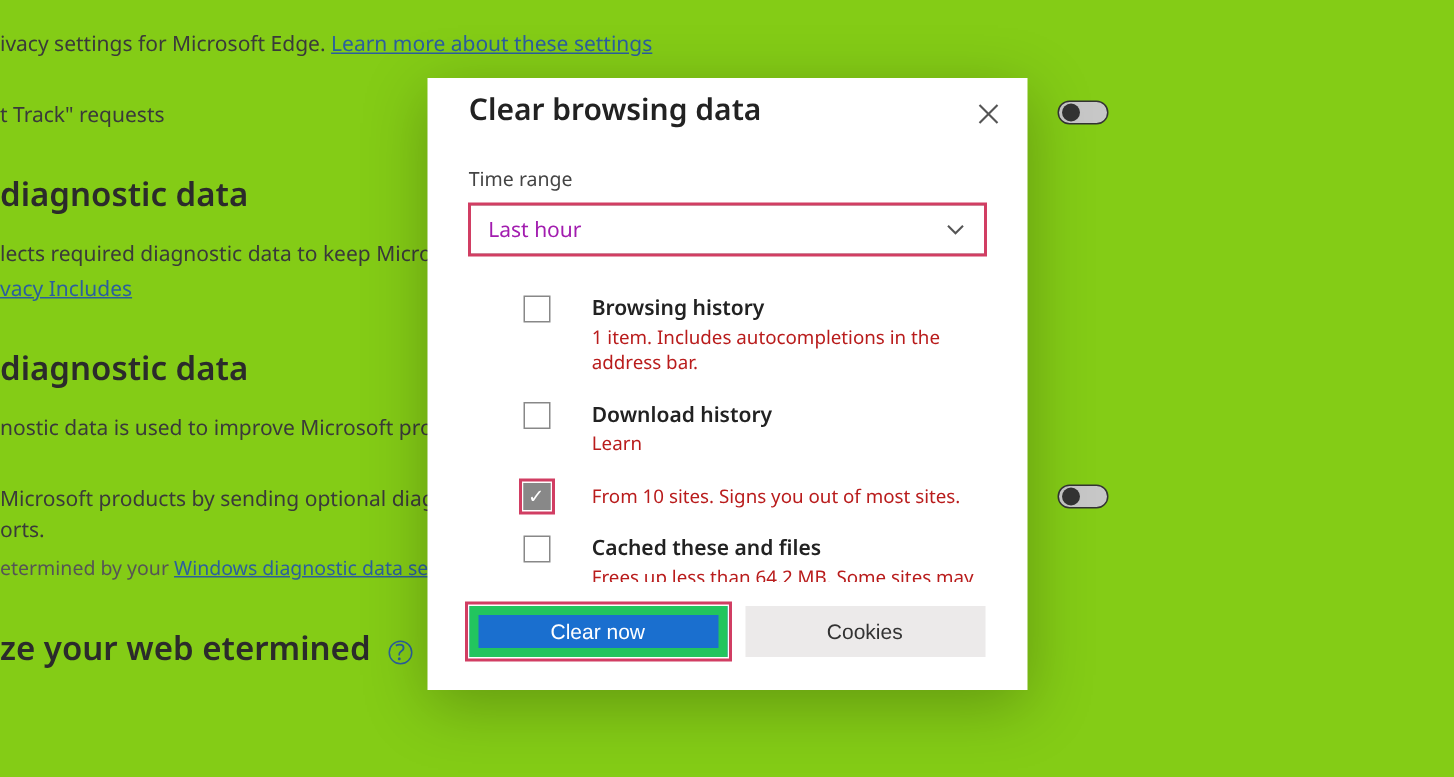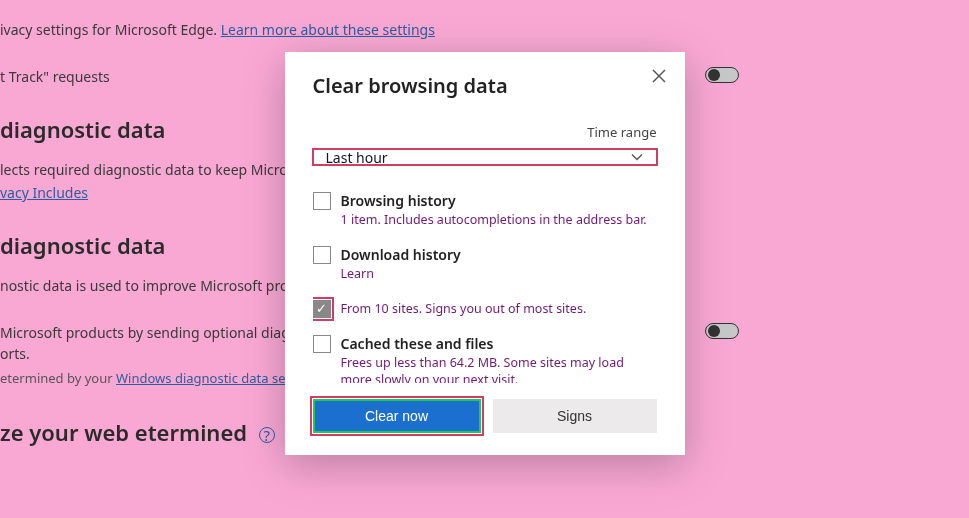--- a/index.html
+++ b/index.html
@@ -9,21 +9,21 @@
       width: 969px;
       height: 518px;
       overflow: hidden;
       position: relative;
       font-size: 14px;
       color: #333;
     }
     .bg-page {
       position: absolute;
       top: 0; left: 0; width: 100%; height: 100%;
-      background: #f9a8d4;
+      background: #84cc16;
       padding: 20px 0 0 0;
     }
     .bg-line { margin-bottom: 28px; padding-left: 0px; color: #3a3a3a; }
     .bg-link { color: #2b5f9e; text-decoration: underline; }
     .bg-heading { font-size: 22px; font-weight: 600; color: #2b2b2b; margin: 20px 0 16px 0; }
     .bg-toggle-row { position: relative; }
     .toggle {
       position: absolute;
       right: 230px;
       top: 0;
@@ -49,64 +49,65 @@
       justify-content: center;
       align-items: flex-start;
       pointer-events: none;
     }
     .dialog {
       pointer-events: auto;
       margin-top: 52px;
       width: 400px;
       background: #fff;
       box-shadow: 0 10px 40px rgba(0,0,0,0.25);
-      padding: 20px 28px 22px 28px;
+      padding: 7px 28px 22px 28px;
       position: relative;
     }
     .dialog-close {
       position: absolute;
       top: 14px; right: 16px;
       width: 20px; height: 20px;
       background: transparent;
       border: none;
       cursor: pointer;
       display:flex;align-items:center;justify-content:center;
       color:#555;
     }
     .dialog h2 {
       font-size: 20px; font-weight: 600; color: #222;
       margin-bottom: 24px;
     }
-    .field-label { font-size: 13px; color: #444; margin-bottom: 8px; display:block;text-align:right; }
+    .field-label { font-size: 13px; color: #444; margin-bottom: 8px; display:block; }
     .select-box {
       width: 100%;
-      height: 16px;
+      height: 34px;
       border: 1px solid #999;
       outline: 2px solid #d13e63;
       outline-offset: -1px;
       background: #fff;
       display: flex; align-items: center; justify-content: space-between;
       padding: 0 12px;
       font-size: 14px;
-      color: #0f172a;
+      color: #a21caf;
       cursor: pointer;
       margin-bottom: 18px;
     }
     .chev { color:#555; }
     .options {
       position: relative;
       max-height: 200px;
       overflow: hidden;
       padding-right: 6px;
     }
     .opt {
       display: flex;
       align-items: flex-start;
-      gap: 10px;
+      gap: 28px;
       padding: 8px 0;
+      margin-left: 36px;
     }
     .checkbox {
       width: 18px; height: 18px;
       border: 1px solid #888;
       background: #fff;
       flex-shrink: 0;
       margin-top: 1px;
       display:flex;align-items:center;justify-content:center;
       cursor: pointer;
     }
@@ -114,37 +115,37 @@
       background: #888;
       border-color: #888;
     }
     .checkbox.highlight-ring {
       outline: 2px solid #d13e63;
       outline-offset: 1px;
     }
     .check-mark { color:#fff; font-size:13px; line-height:1; }
     .opt-text { flex:1; }
     .opt-title { font-size: 14px; font-weight: 600; color: #222; }
-    .opt-desc { font-size: 12.5px; color: #701a75; margin-top: 2px; line-height:1.35; }
+    .opt-desc { font-size: 12.5px; color: #b91c1c; margin-top: 2px; line-height:1.35; }
     .buttons {
       display: flex; gap: 12px; margin-top: 16px;
     }
     .btn {
       flex: 1;
       height: 34px;
       border: none;
       font-size: 14px;
       cursor: pointer;
     }
     .btn-primary {
       background: #1a6fcf;
       color: #fff;
       outline: 2px solid #d13e63;
       outline-offset: 1px;
-      border:2px solid #22c55e;
+      border:6px solid #22c55e;
     }
     .btn-secondary {
       background: #eceaea;
       color: #333;
     }
   </style>
 </head>
 <body>
 
 <div class="bg-page">
@@ -230,16 +231,16 @@
         <div class="checkbox"></div>
         <div class="opt-text">
           <div class="opt-title">Cached these and files</div>
           <div class="opt-desc">Frees up less than 64.2 MB. Some sites may load more slowly on your next visit.</div>
         </div>
       </div>
     </div>
 
     <div class="buttons">
       <button class="btn btn-primary">Clear now</button>
-      <button class="btn btn-secondary">Signs</button>
+      <button class="btn btn-secondary">Cookies</button>
     </div>
   </div>
 </div>
 
 </body></html>

